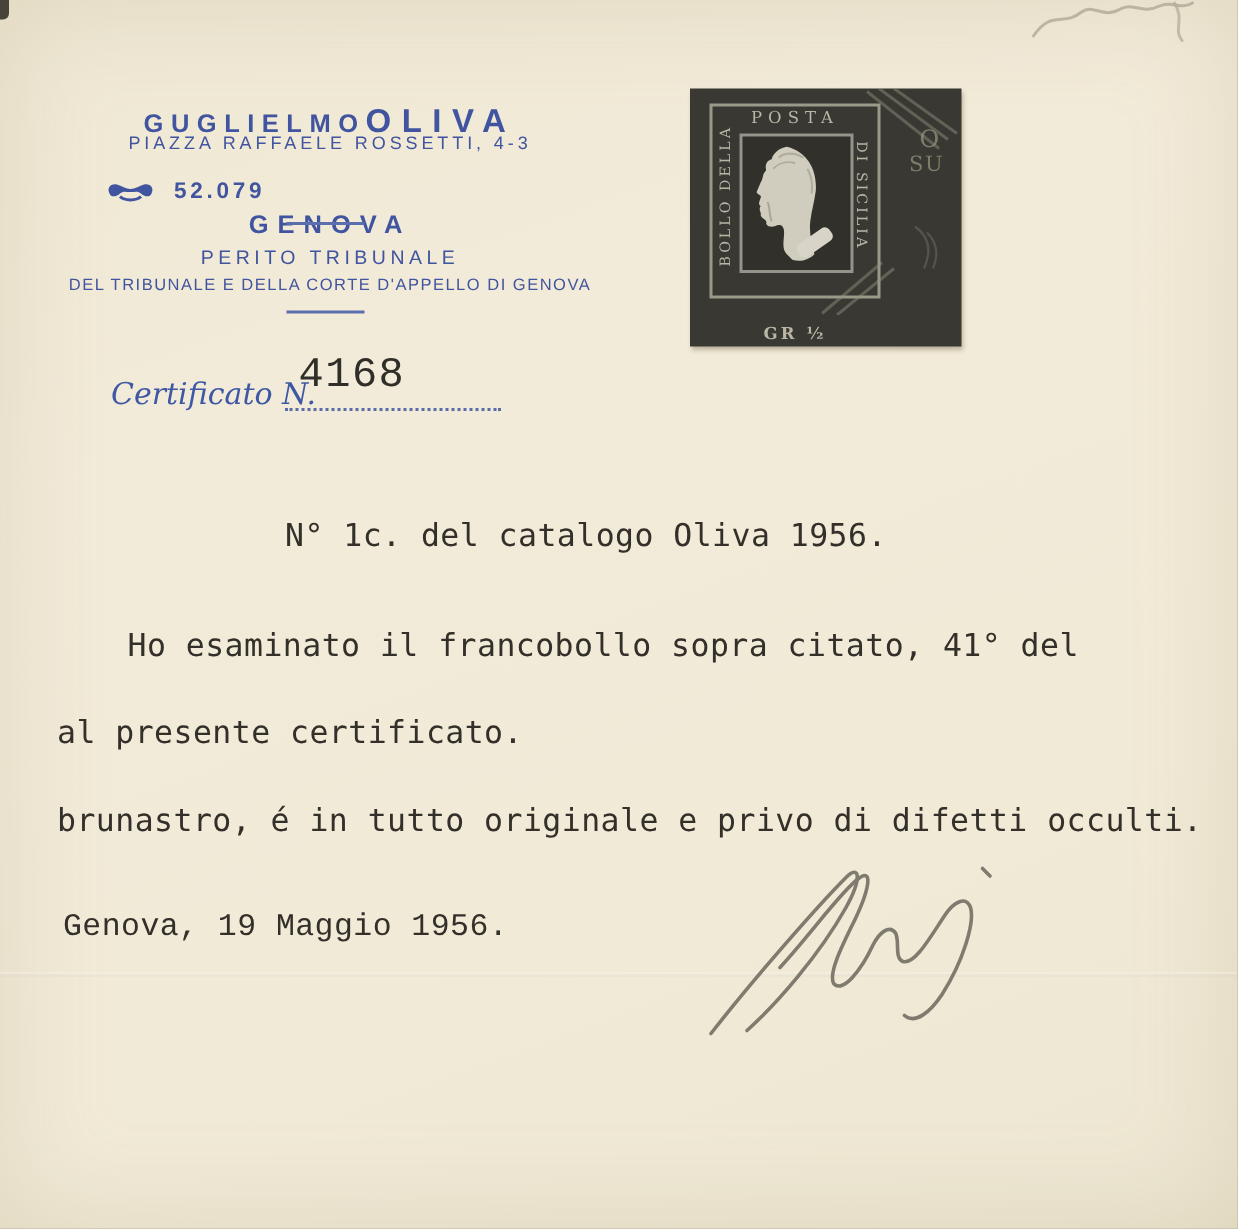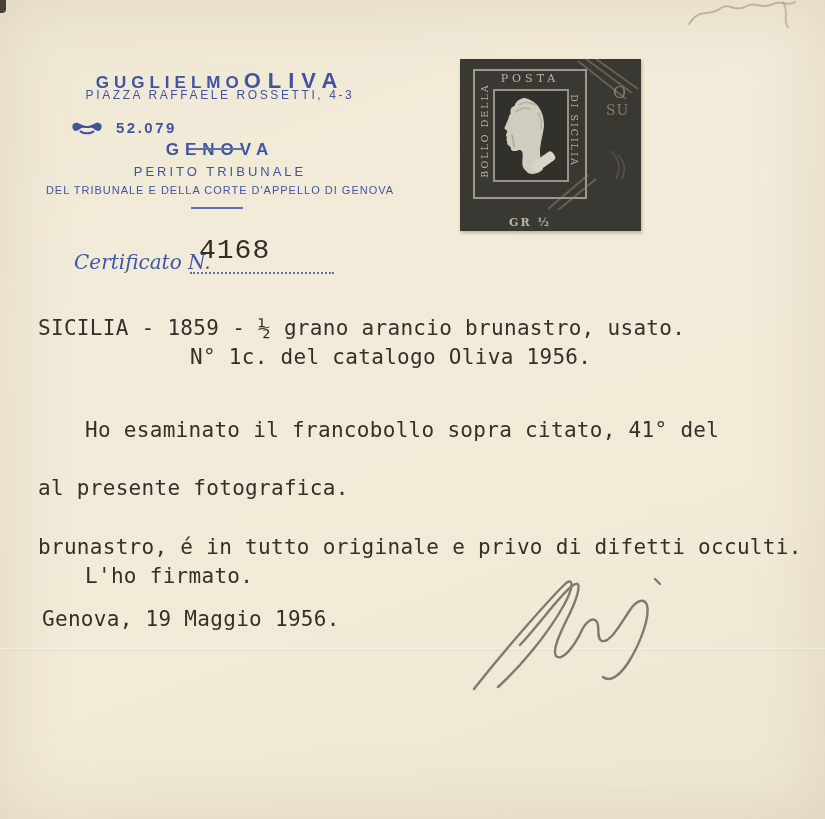--- a/index.html
+++ b/index.html
@@ -116,30 +116,28 @@
         <line x1="98" y1="151" x2="136" y2="120"></line>
       </g>
       <path d="M150 92 q14 10 6 28 M158 96 q10 10 4 24" stroke="#8a887a" stroke-width="1.5" opacity=".35" fill="none"></path>
     </svg>
   </div>
 
   <div class="abs cert-label">Certificato N.</div>
   <div class="abs cert-dots"></div>
   <div class="abs cert-number">4168</div>
 
-  <div class="typed" style="left:38px;top:316px;">SICILIA - 1859 - ½ grano arancio brunastro, usato.</div>
   <div class="typed" style="left:190px;top:345px;">N° 1c. del catalogo Oliva 1956.</div>
 
   <div class="typed" style="left:85px;top:418px;">Ho esaminato il francobollo sopra citato, 41° del</div>
-  <div class="typed" style="left:38px;top:476px;">al presente fotografica.</div>
+  <div class="typed" style="left:38px;top:476px;">al presente certificato.</div>
 
   <div class="typed" style="left:38px;top:535px;">brunastro, é in tutto originale e privo di difetti occulti.</div>
-  <div class="typed" style="left:85px;top:564px;">L'ho firmato.</div>
 
-  <div class="typed" style="left:42px;top:607px;">Genova, 19 Maggio 1956.</div>
+  <div class="typed" style="left:42px;top:607px;font-family:Liberation Mono, monospace;">Genova, 19 Maggio 1956.</div>
 
   <svg class="abs" style="left:450px;top:565px;width:250px;height:140px;" viewBox="0 0 250 140">
     <g fill="none" stroke="#6f6b60" stroke-width="2.4" stroke-linecap="round" opacity=".88">
       <path d="M24 124 C52 88 96 38 114 20 C123 11 125 20 114 40 C96 72 68 104 48 122"></path>
       <path d="M70 80 C92 56 110 30 122 21 C132 13 130 27 120 48 C110 68 102 85 106 91
                C112 97 124 82 132 65 C136 57 143 51 147 57 C150 62 146 74 152 76
                C160 78 170 60 180 45 C186 36 194 32 197 40 C200 50 192 76 178 98
                C170 110 160 118 153 112"></path>
       <path d="M205 14 l5 5"></path>
     </g>

